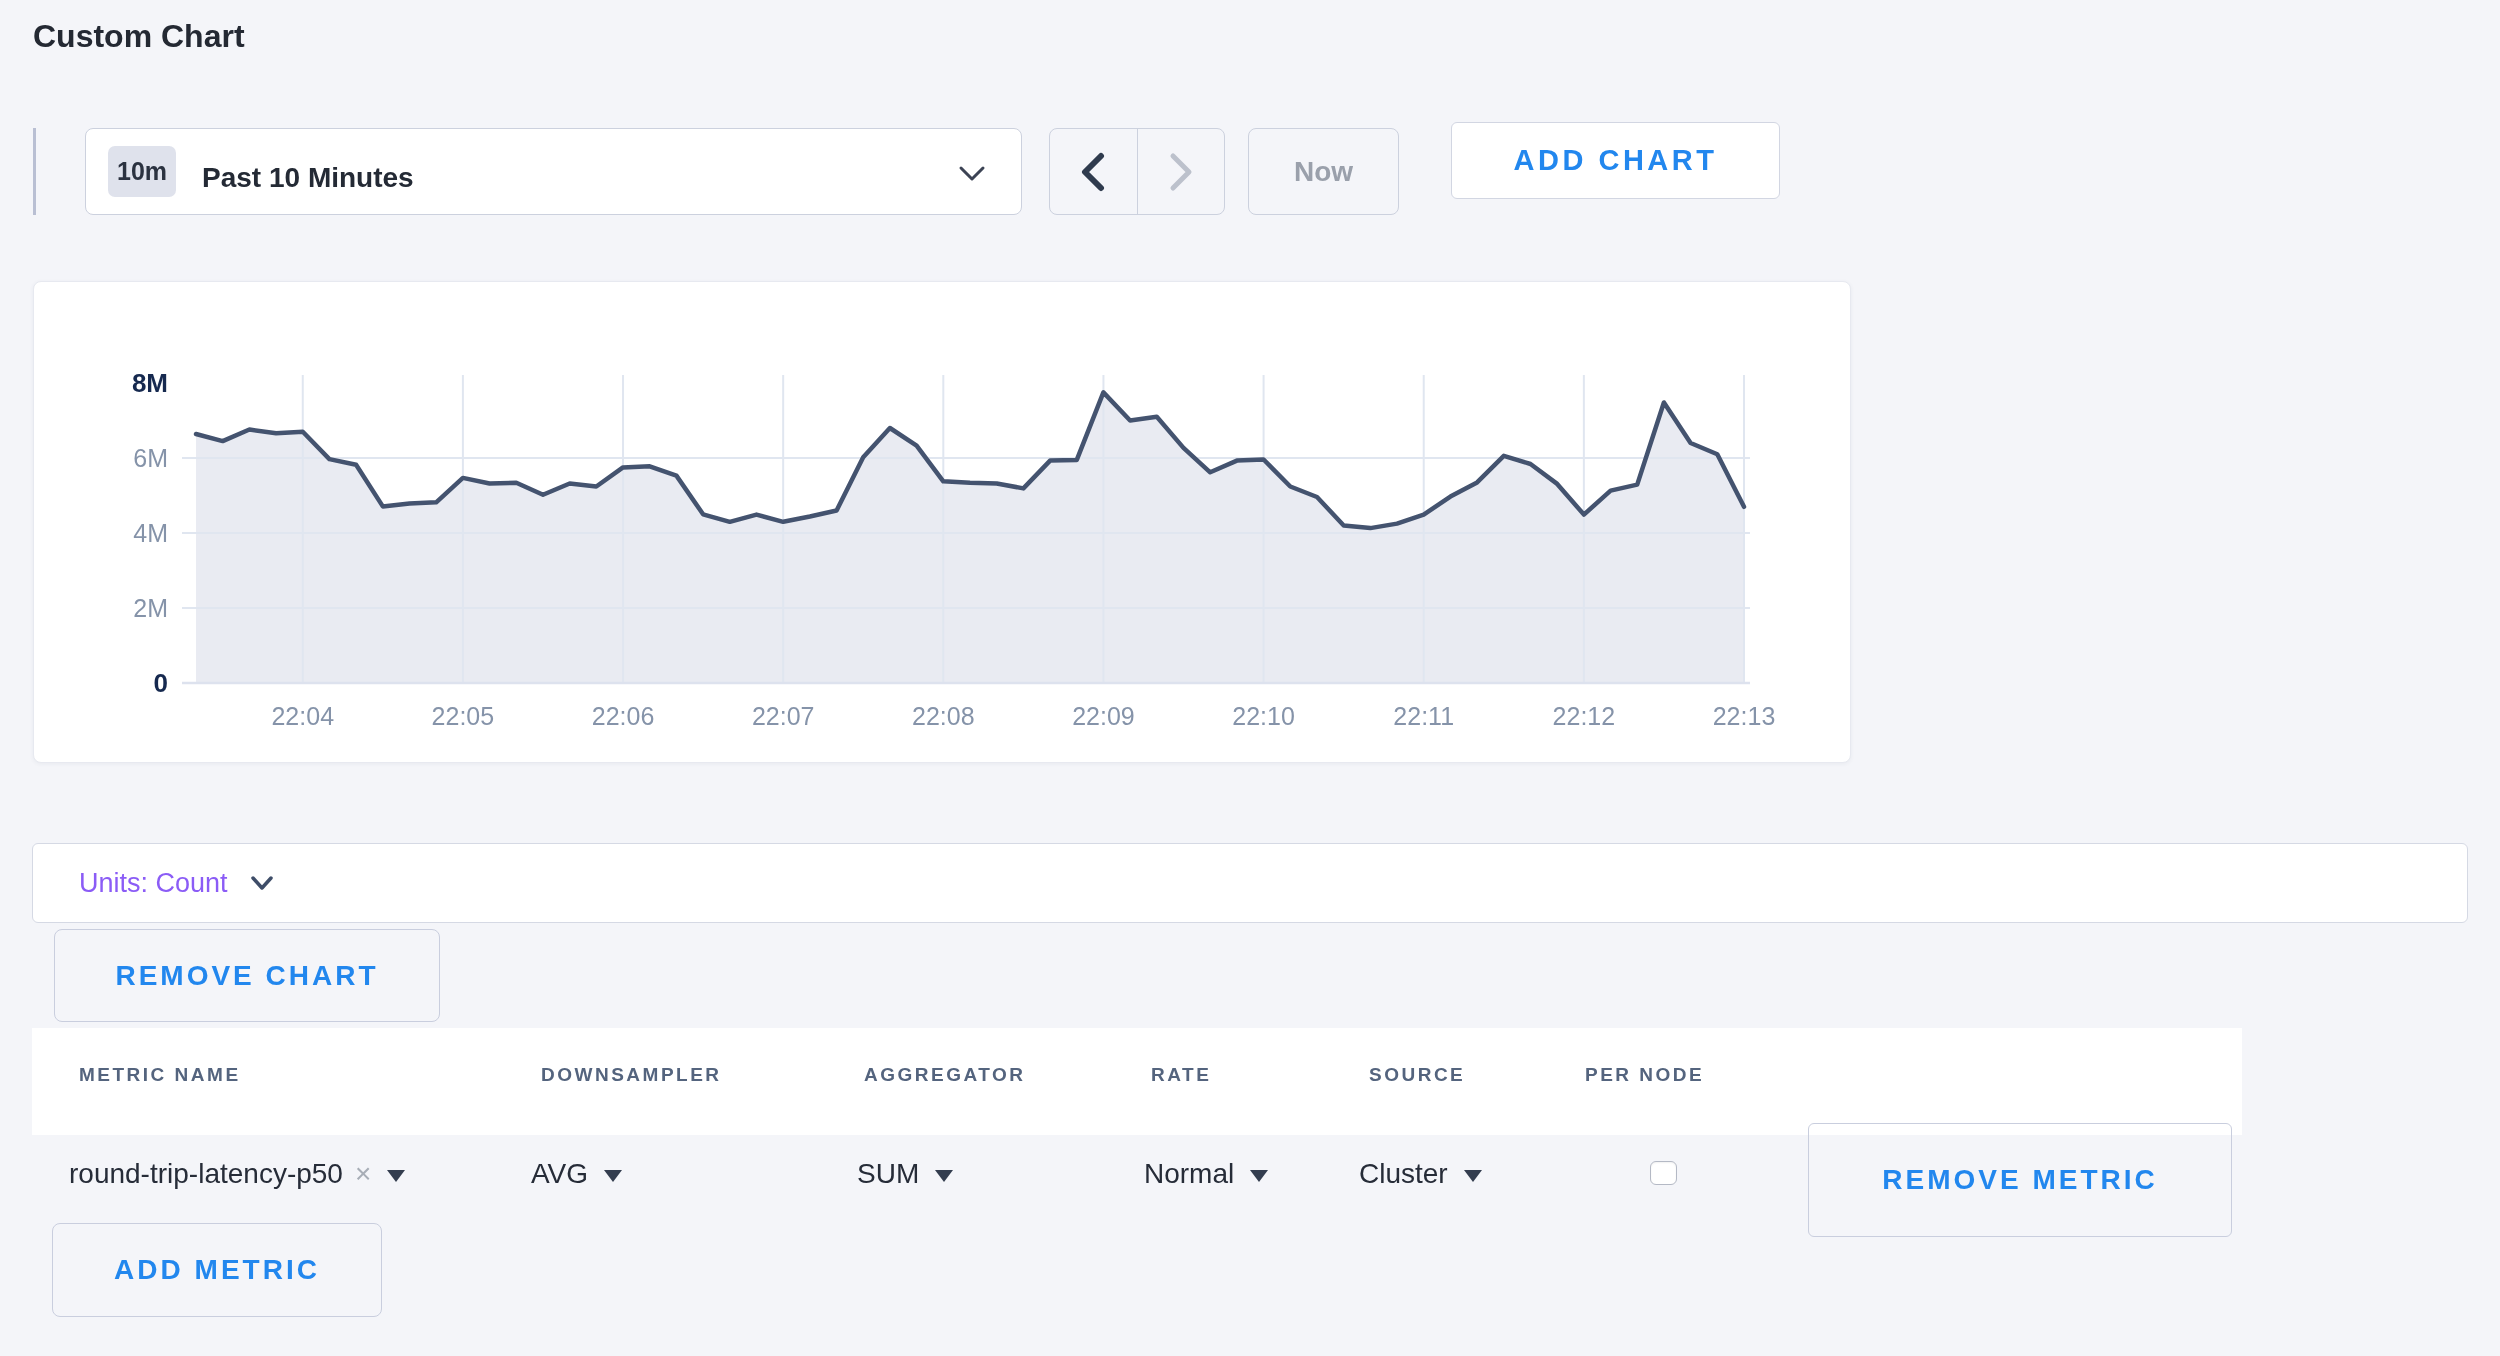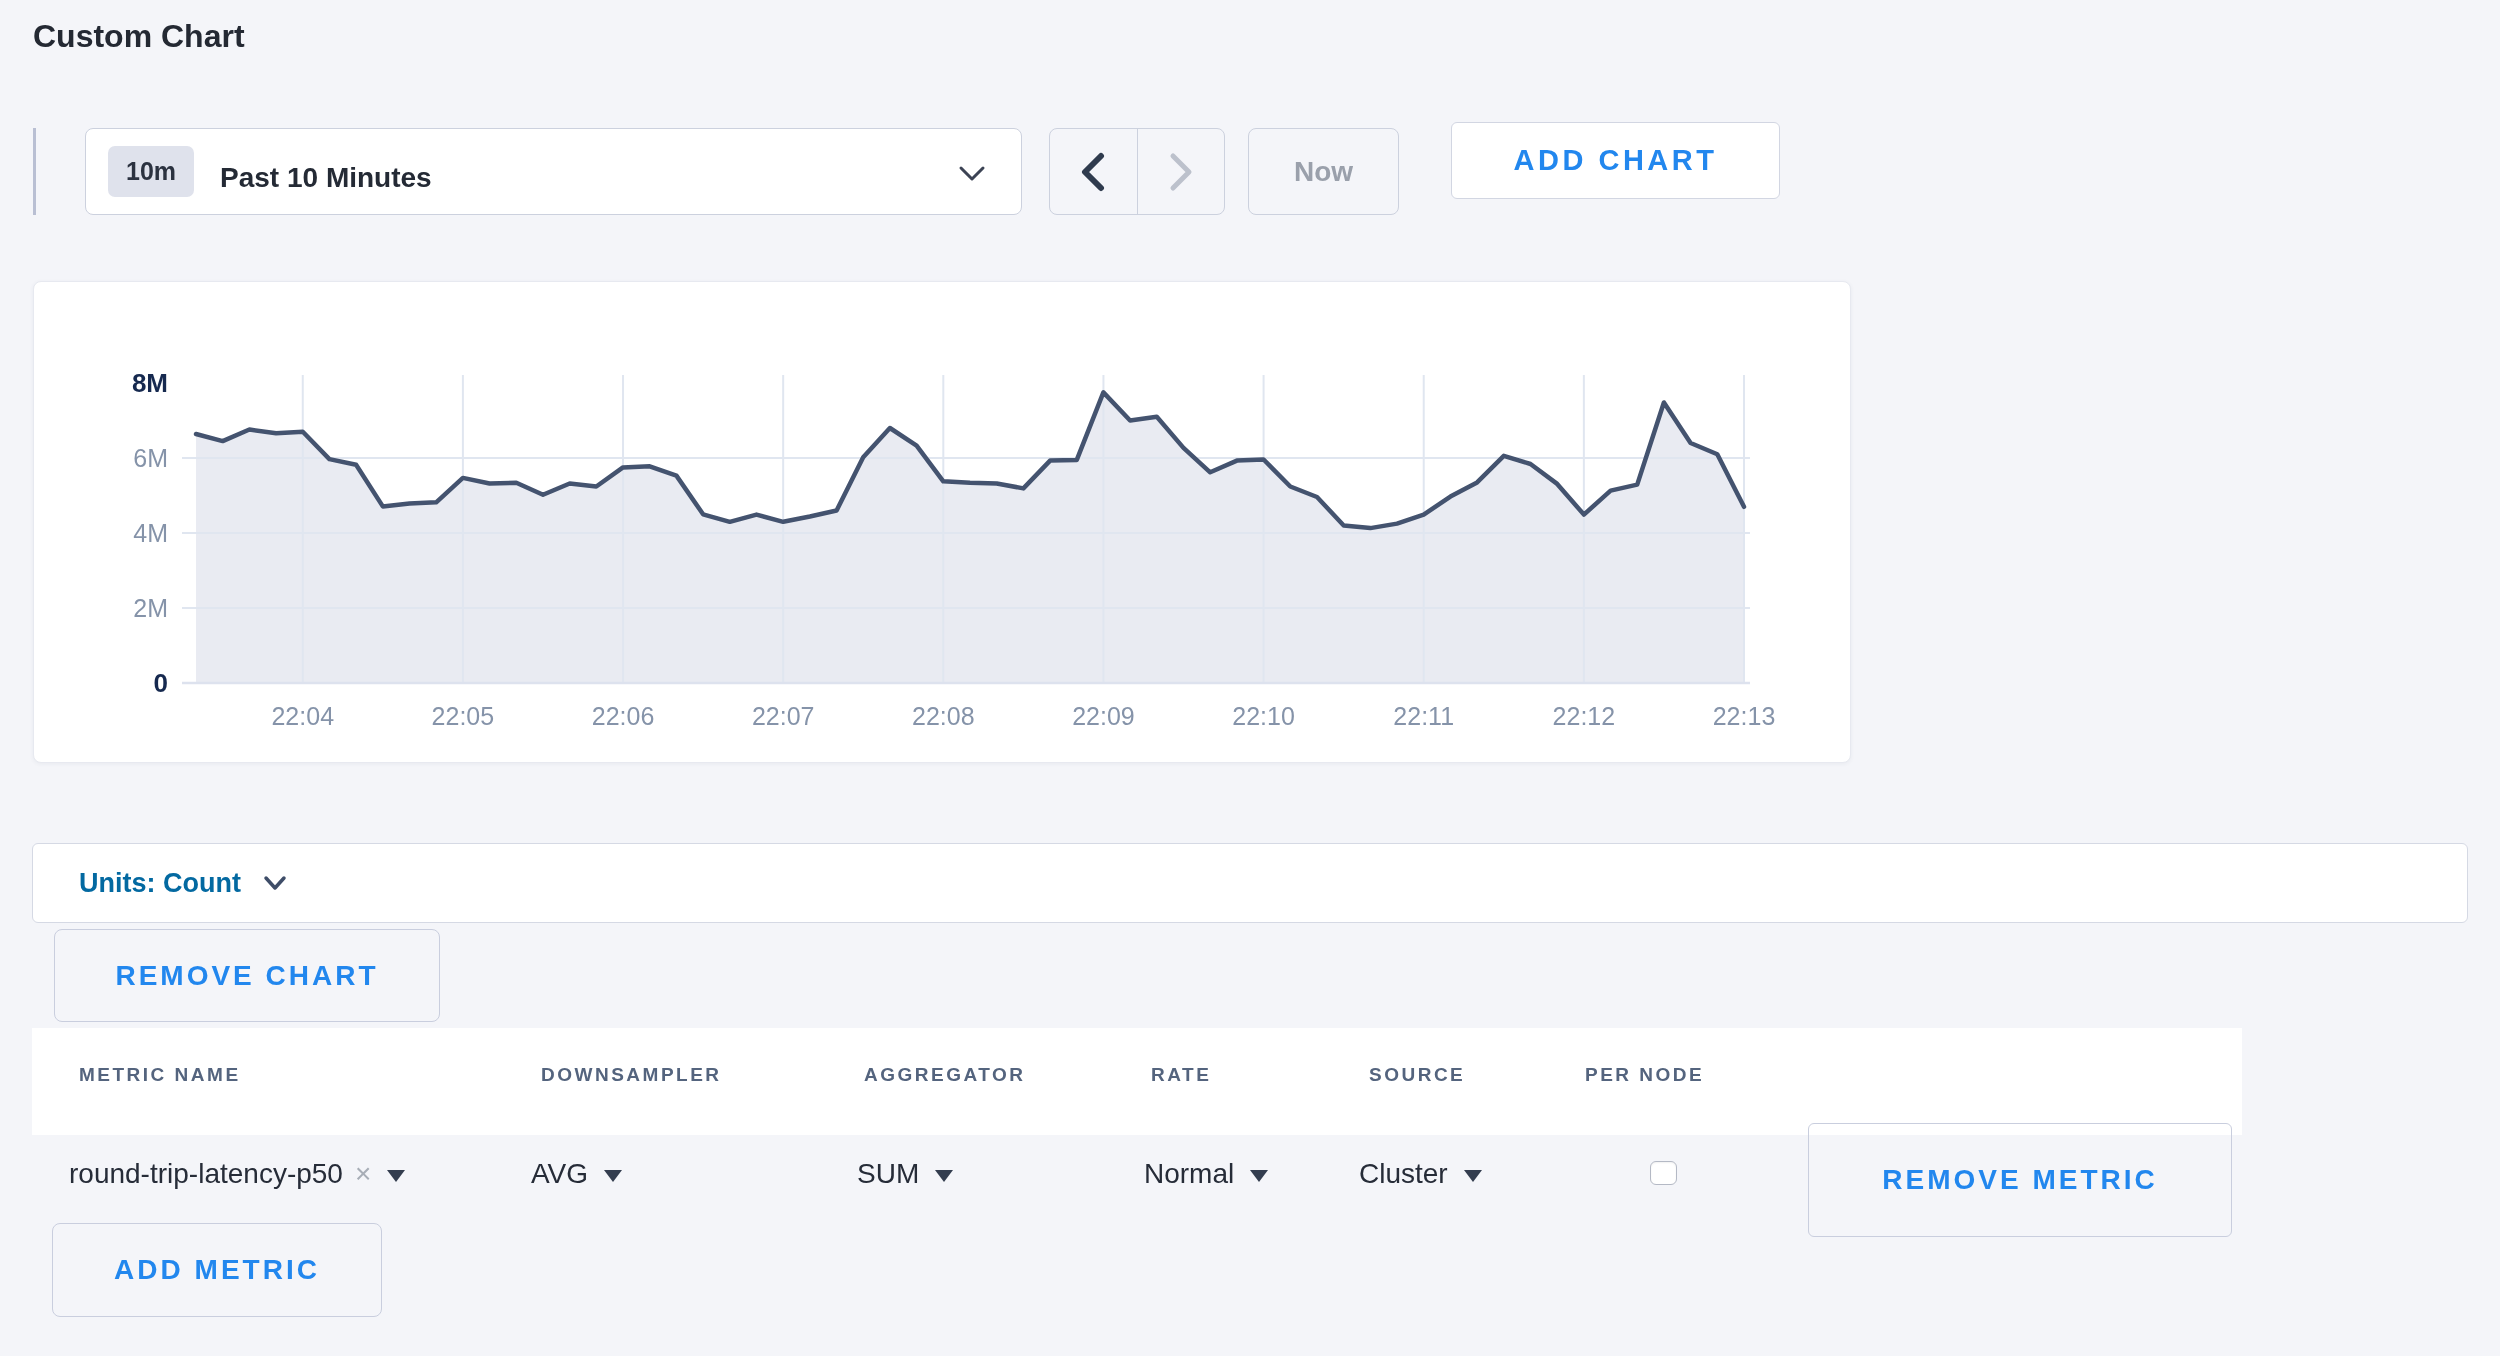--- a/index.html
+++ b/index.html
@@ -17,21 +17,21 @@
 
   
   .toolbar-accent{left:33px;top:128px;width:3px;height:87px;background:#b9bfd3;}
   .time-select{
     left:85px;top:128px;width:937px;height:87px;background:#fff;
     border:1.5px solid #ccd1de;border-radius:8px;box-sizing:border-box;
     display:flex;align-items:center;cursor:pointer;
   }
   .time-badge{
     margin-left:22px;background:#dfe2ec;border-radius:7px;
-    padding:11px 18px;font-size:25px;font-weight:700;color:#2b3240;
+    padding:11px 9px;font-size:25px;font-weight:700;color:#2b3240;
   }
   .time-label{margin-left:26px;font-size:28px;font-weight:700;color:#242a35;margin-top:12px;}
   .time-chevron{position:absolute;right:34px;top:33px;}
 
   .nav-group{
     left:1049px;top:128px;width:176px;height:87px;background:transparent;
     border:1.5px solid #ccd1de;border-radius:8px;box-sizing:border-box;
     display:flex;
   }
   .nav-half{flex:1;display:flex;align-items:center;justify-content:center;cursor:pointer;}
@@ -60,21 +60,21 @@
   .ytick{fill:#8593a9;font-size:25px;}
   .ytick.strong{fill:#16294f;font-weight:700;font-size:26px;}
   .xtick{fill:#8593a9;font-size:25px;}
 
   
   .units-bar{
     left:32px;top:843px;width:2436px;height:80px;background:#fff;
     border:1.5px solid #d5d9e4;border-radius:6px;box-sizing:border-box;
     display:flex;align-items:center;cursor:pointer;
   }
-  .units-label{margin-left:46px;font-size:27px;font-weight:700;color:#0369a1;}
+  .units-label{margin-left:46px;font-size:27px;font-weight:400;color:#8b5cf6;}
   .units-chevron{margin-left:22px;margin-top:4px;}
 
   
   .ghost-btn{
     border:1.5px solid #c9cede;border-radius:8px;box-sizing:border-box;
     display:flex;align-items:center;justify-content:center;
     font-size:28px;font-weight:700;letter-spacing:3px;color:#2287ee;
     background:transparent;cursor:pointer;
   }
   .remove-chart-btn{left:54px;top:929px;width:386px;height:93px;}

